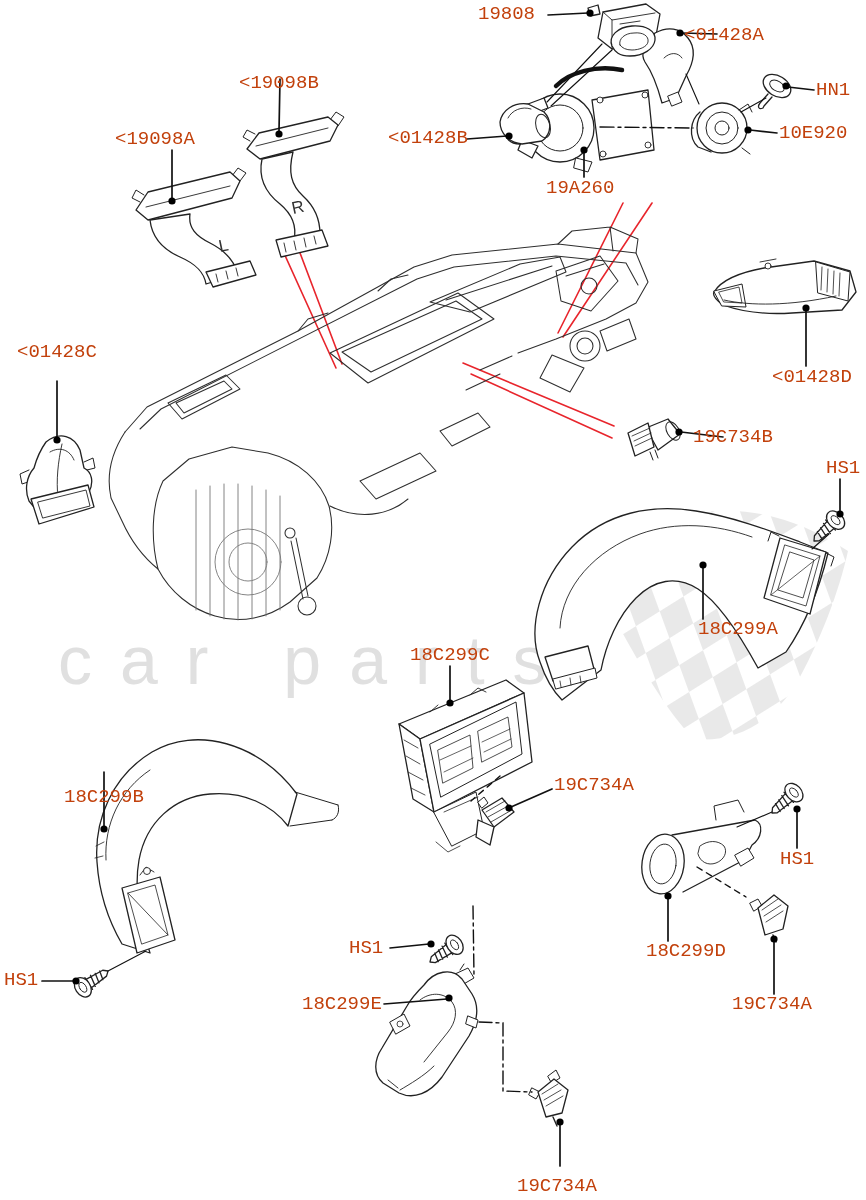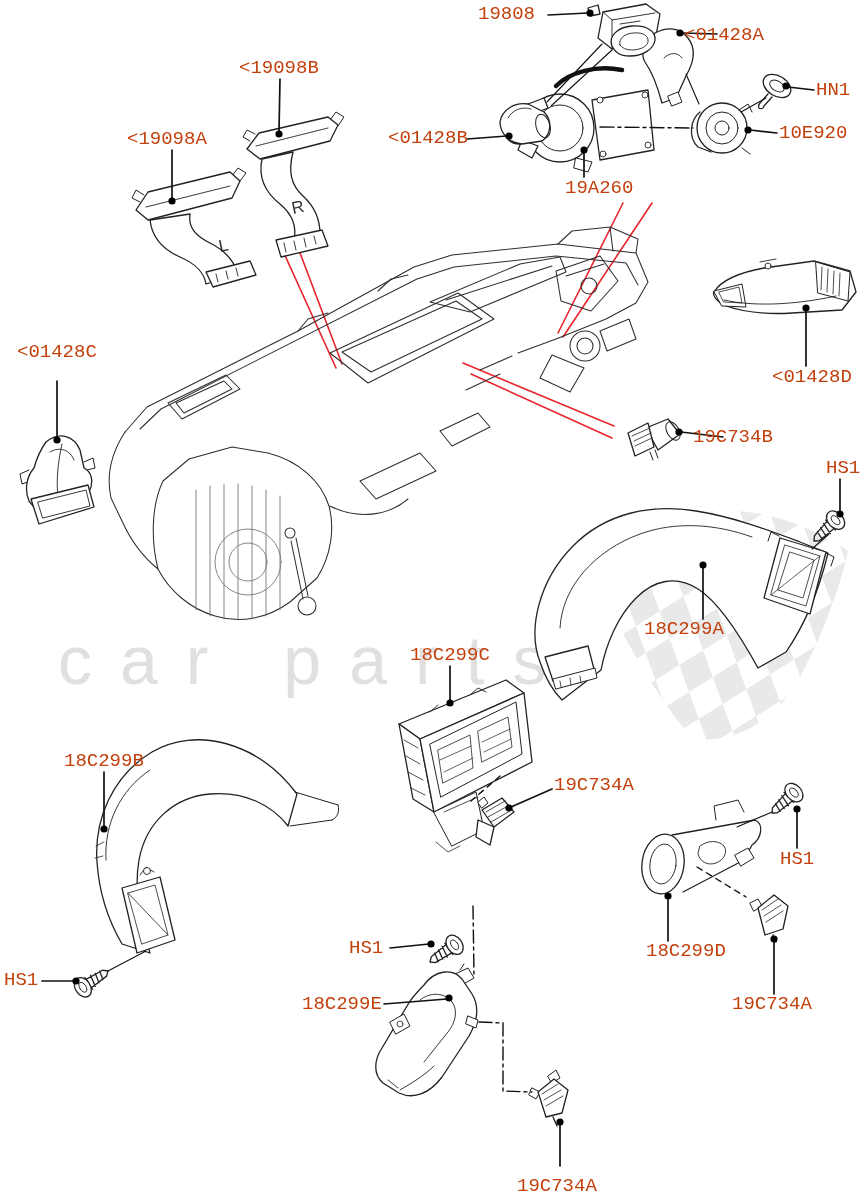--- a/index.html
+++ b/index.html
@@ -321,33 +321,33 @@
       <circle cx="431" cy="944" r="3.6"></circle>
         <circle cx="449" cy="998" r="3.6"></circle>
       <circle cx="76" cy="981" r="3.6"></circle>
         <circle cx="104" cy="829" r="3.6"></circle>
       <circle cx="560" cy="1122" r="3.6"></circle>
     </g>
   </svg>
 
   <div class="lbl" style="left:478px;top:5px">19808</div>
   <div class="lbl" style="left:684px;top:26px">&lt;01428A</div>
-  <div class="lbl" style="left:239px;top:59px">&lt;19098B</div>
+  <div class="lbl" style="left:239px;top:74px">&lt;19098B</div>
   <div class="lbl" style="left:816px;top:81px">HN1</div>
-  <div class="lbl" style="left:127px;top:130px">&lt;19098A</div>
+  <div class="lbl" style="left:115px;top:130px">&lt;19098A</div>
   <div class="lbl" style="left:388px;top:129px">&lt;01428B</div>
   <div class="lbl" style="left:779px;top:124px">10E920</div>
-  <div class="lbl" style="left:565px;top:179px">19A260</div>
+  <div class="lbl" style="left:546px;top:179px">19A260</div>
   <div class="lbl" style="left:17px;top:343px">&lt;01428C</div>
   <div class="lbl" style="left:772px;top:368px">&lt;01428D</div>
   <div class="lbl" style="left:693px;top:428px">19C734B</div>
   <div class="lbl" style="left:826px;top:459px">HS1</div>
-  <div class="lbl" style="left:644px;top:620px">18C299A</div>
+  <div class="lbl" style="left:698px;top:620px">18C299A</div>
   <div class="lbl" style="left:410px;top:646px">18C299C</div>
-  <div class="lbl" style="left:64px;top:752px">18C299B</div>
+  <div class="lbl" style="left:64px;top:788px">18C299B</div>
   <div class="lbl" style="left:554px;top:776px">19C734A</div>
   <div class="lbl" style="left:780px;top:850px">HS1</div>
   <div class="lbl" style="left:349px;top:939px">HS1</div>
   <div class="lbl" style="left:646px;top:942px">18C299D</div>
   <div class="lbl" style="left:4px;top:971px">HS1</div>
   <div class="lbl" style="left:302px;top:995px">18C299E</div>
   <div class="lbl" style="left:732px;top:995px">19C734A</div>
   <div class="lbl" style="left:517px;top:1177px">19C734A</div>
 
 </div>

